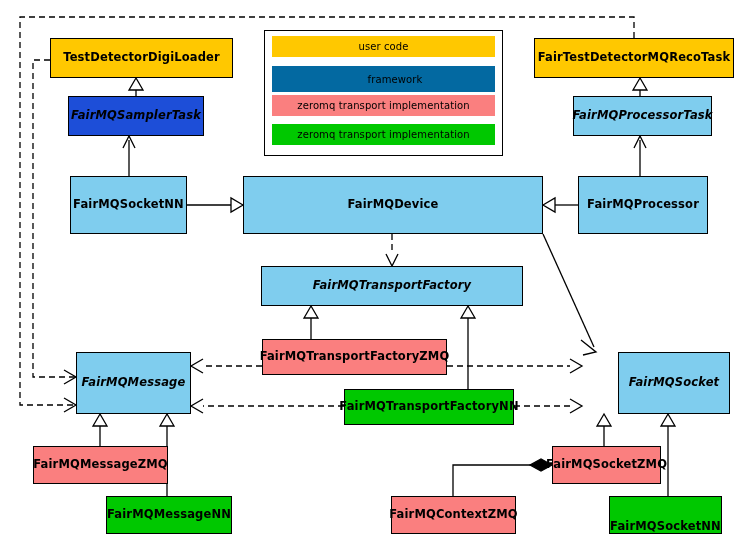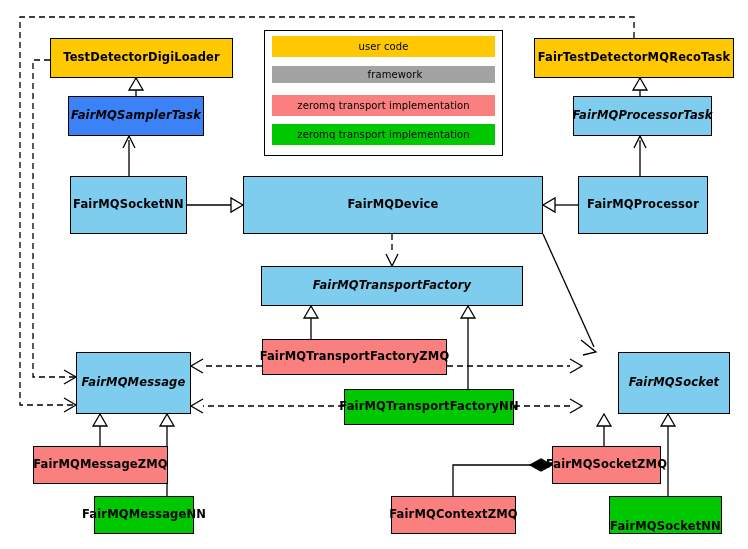--- a/index.html
+++ b/index.html
@@ -196,39 +196,39 @@
       <polygon points="552,465 541,459 530,465 541,471" fill="#000000" stroke="#000" stroke-width="1.3"></polygon>
     </g>
 
   </svg>
 
   <div class="legend-box" style="left:264px; top:30px; width:239px; height:126px;"></div>
 
   <div class="legend-row" style="left:272px; top:36px; width:223px; height:21px; background:#FFC800;">
     <span>user code</span>
   </div>
-  <div class="legend-row" style="left:272px; top:66px; width:223px; height:17px; background:#a3a3a3;padding-left:23px;">
+  <div class="legend-row" style="left:272px; top:66px; width:223px; height:26px; background:#0369a1;padding-left:23px;">
     <span>framework</span>
   </div>
   <div class="legend-row" style="left:272px; top:95px; width:223px; height:21px; background:#FA7F7F;">
     <span>zeromq transport implementation</span>
   </div>
   <div class="legend-row" style="left:272px; top:124px; width:223px; height:21px; background:#00C800;">
     <span>zeromq transport implementation</span>
   </div>
 
   <div class="node" style="left:50px; top:38px; width:183px; height:40px; background:#FFC800;">
     <span>TestDetectorDigiLoader</span>
   </div>
 
   <div class="node" style="left:534px; top:38px; width:200px; height:40px; background:#FFC800;">
     <span>FairTestDetectorMQRecoTask</span>
   </div>
 
-  <div class="node abstract" style="left:68px; top:96px; width:136px; height:40px; background:#3b82f6;">
+  <div class="node abstract" style="left:68px; top:96px; width:136px; height:40px; background:#1d4ed8;">
     <span>FairMQSamplerTask</span>
   </div>
 
   <div class="node abstract" style="left:573px; top:96px; width:139px; height:40px; background:#7FCDEE;">
     <span>FairMQProcessorTask</span>
   </div>
 
   <div class="node" style="left:70px; top:176px; width:117px; height:58px; background:#7FCDEE;">
     <span>FairMQSocketNN</span>
   </div>
@@ -258,21 +258,21 @@
   </div>
 
   <div class="node abstract" style="left:582px; top:352px; width:112px; height:62px; background:#7FCDEE;margin-left:36px;">
     <span>FairMQSocket</span>
   </div>
 
   <div class="node" style="left:33px; top:446px; width:135px; height:38px; background:#FA7F7F;">
     <span>FairMQMessageZMQ</span>
   </div>
 
-  <div class="node" style="left:94px; top:496px; width:100px; height:38px; background:#00C800;">
+  <div class="node" style="left:106px; top:496px; width:126px; height:38px; background:#00C800;">
     <span>FairMQMessageNN</span>
   </div>
 
   <div class="node" style="left:552px; top:446px; width:109px; height:38px; background:#FA7F7F;">
     <span>FairMQSocketZMQ</span>
   </div>
 
   <div class="node" style="left:609px; top:496px; width:113px; height:38px; background:#00C800;align-items:flex-end;">
     <span>FairMQSocketNN</span>
   </div>

